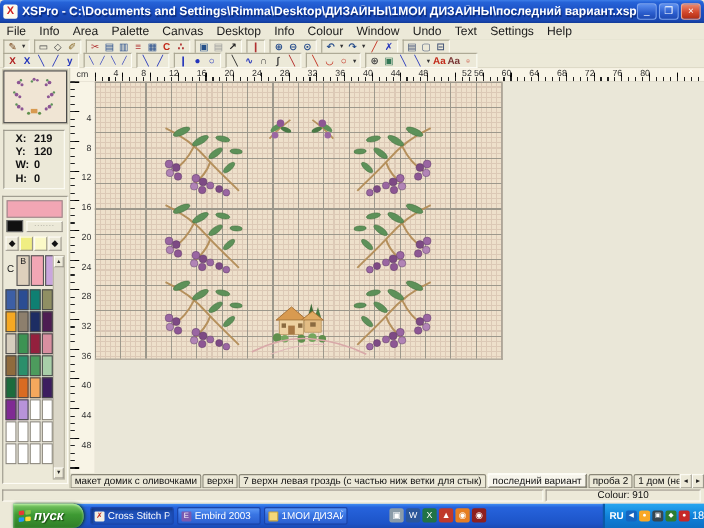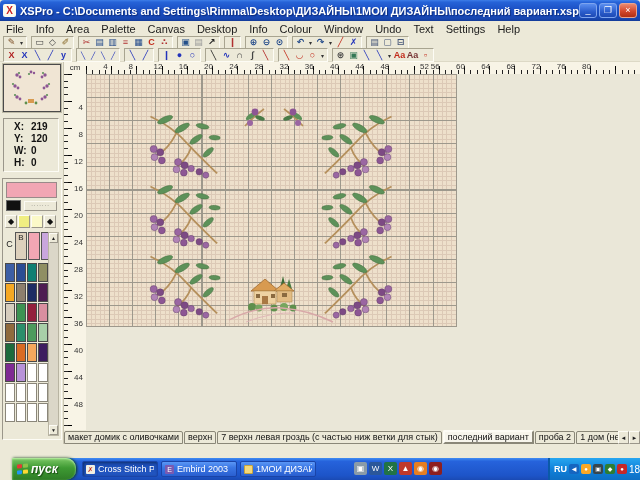--- a/index.html
+++ b/index.html
@@ -446,20 +446,24 @@
         <button class="tab">верхн</button>
         <button class="tab">7 верхн левая гроздь (с частью ниж ветки для стык)</button>
         <button class="tab active">последний вариант</button>
         <button class="tab">проба 2</button>
         <button class="tab">1 дом (не весь для стыковки)</button>
       </div>
     <button class="tsc">◄</button>
     <button class="tsc">►</button>
   </div>
 
+  <div class="statusbar">
+    <div class="sp left"></div>
+    <div class="sp right">Colour: 910</div>
+  </div>
 
   <div class="taskbar">
     <button class="start">
       <span class="xp-logo">
           <i></i>
           <i></i>
           <i></i>
           <i></i>
         </span>
       <span class="start-label">пуск</span>

